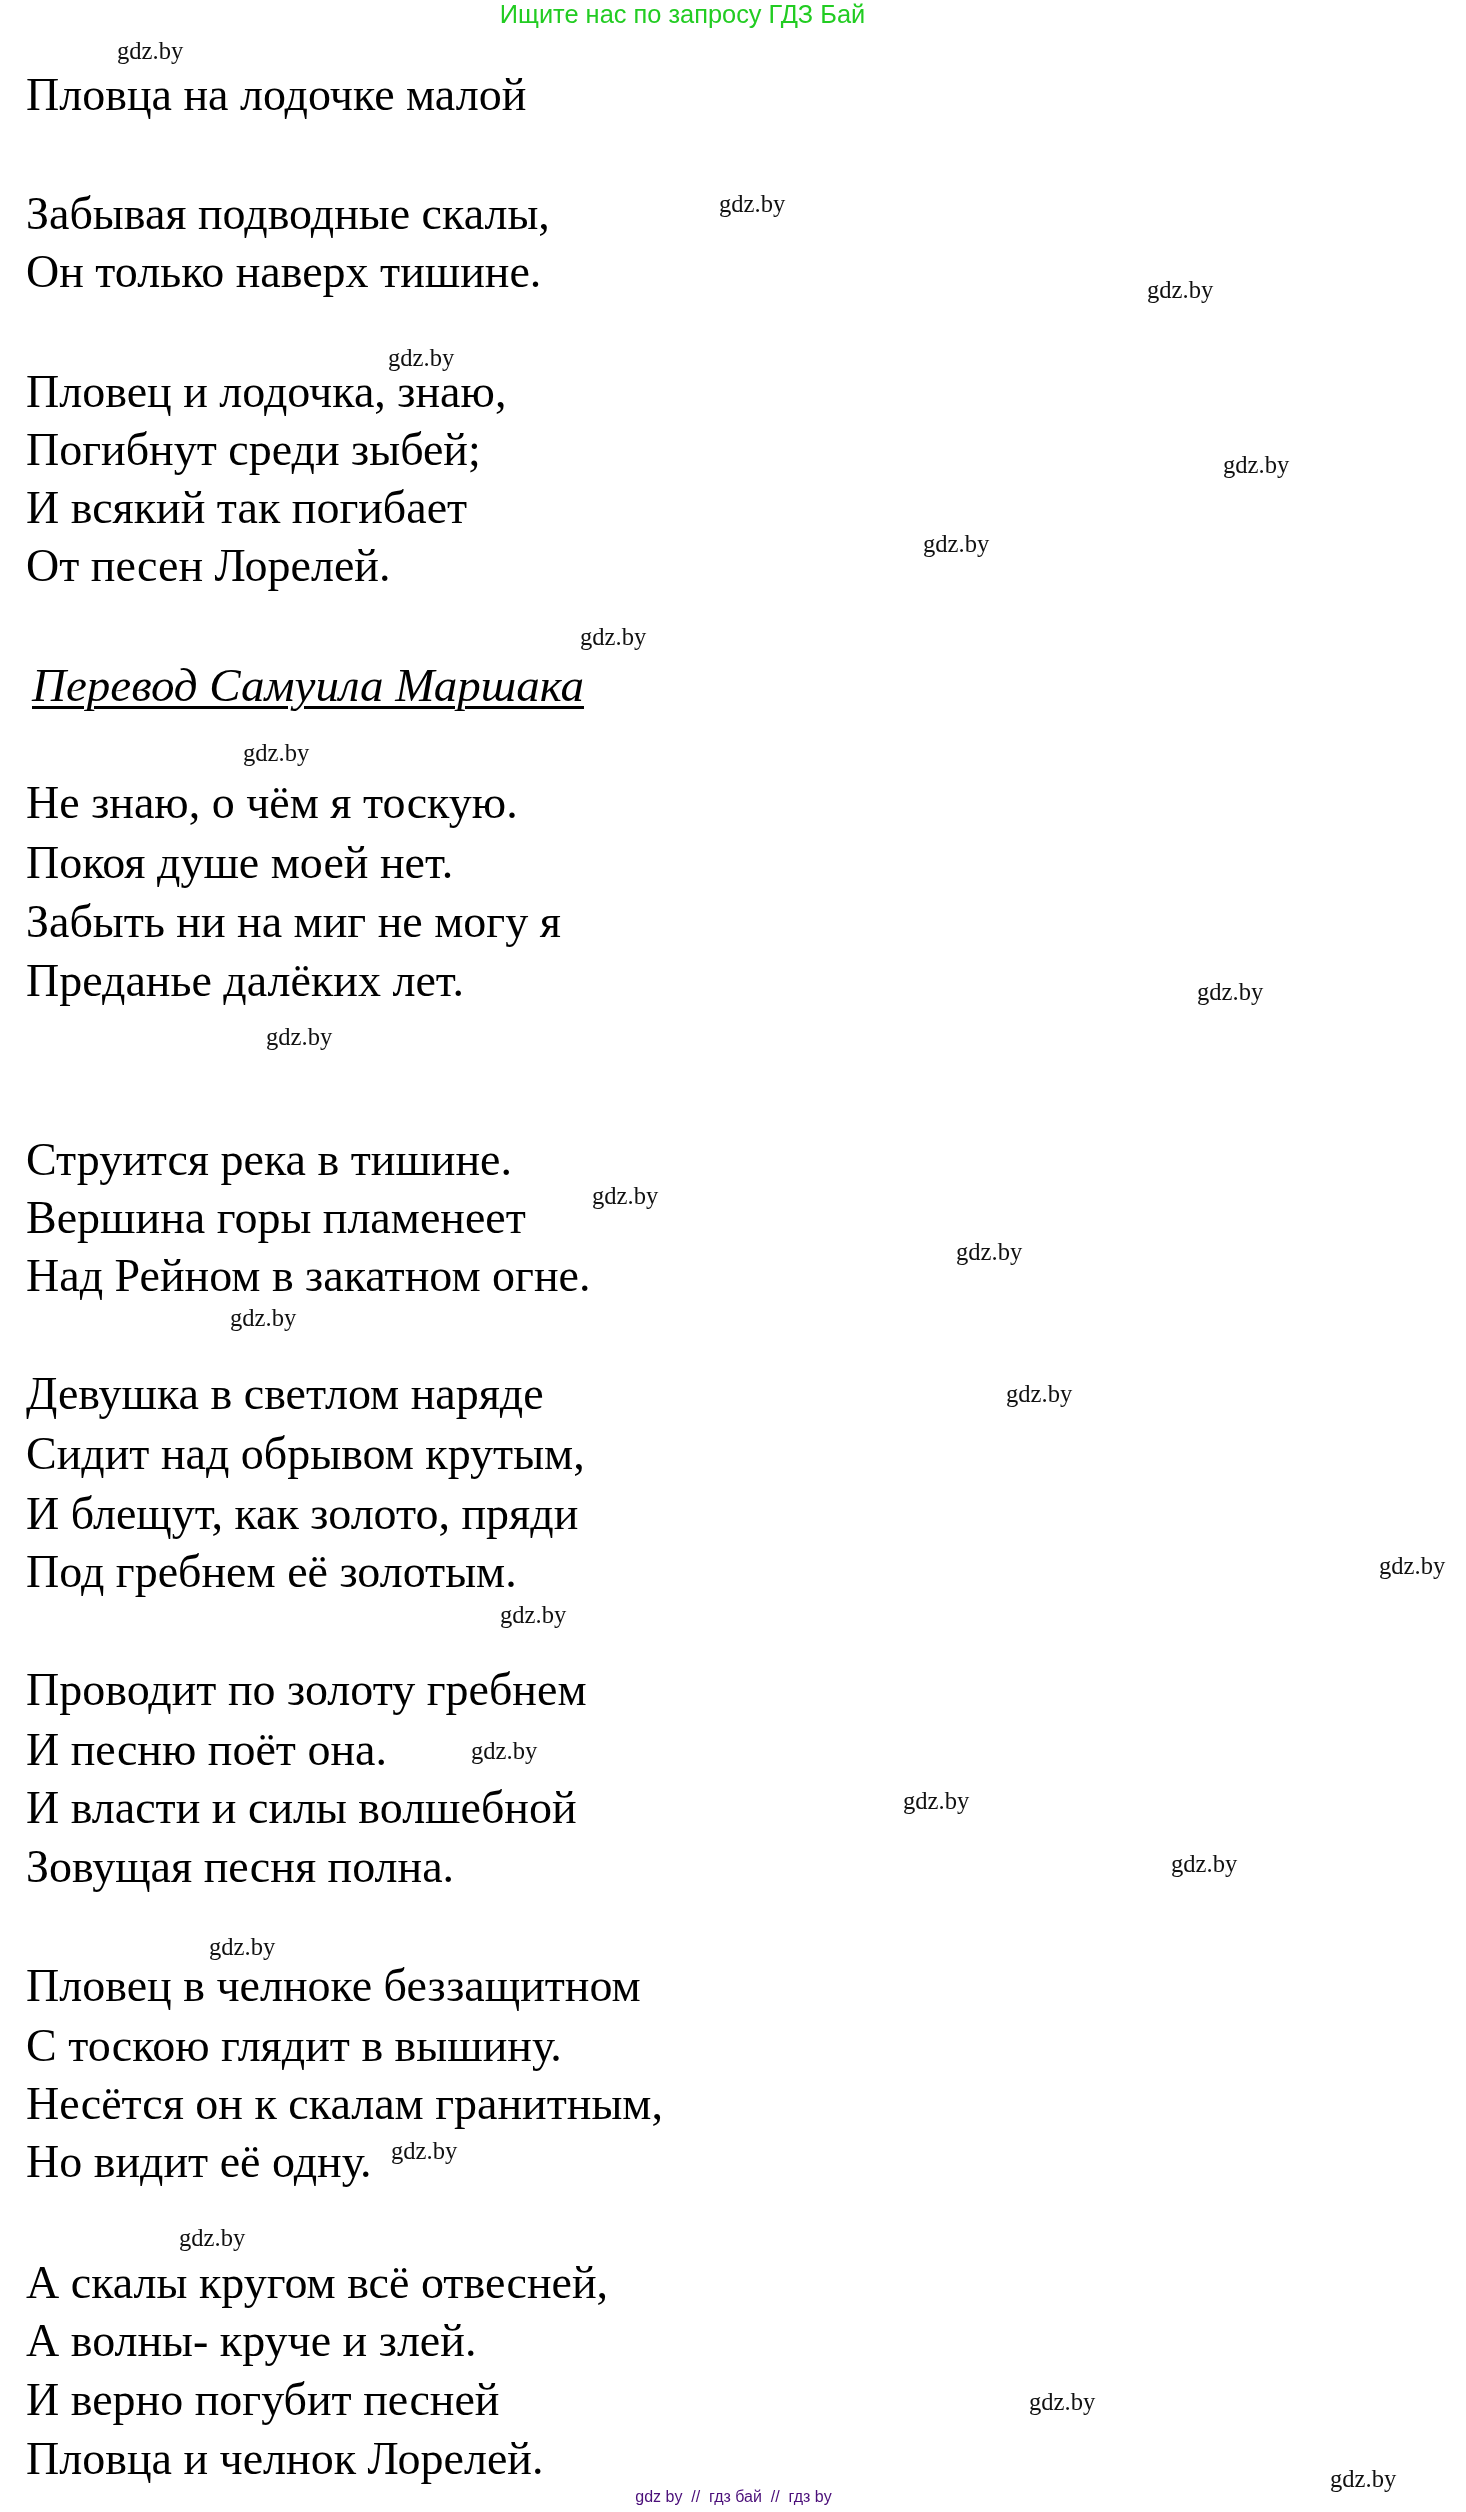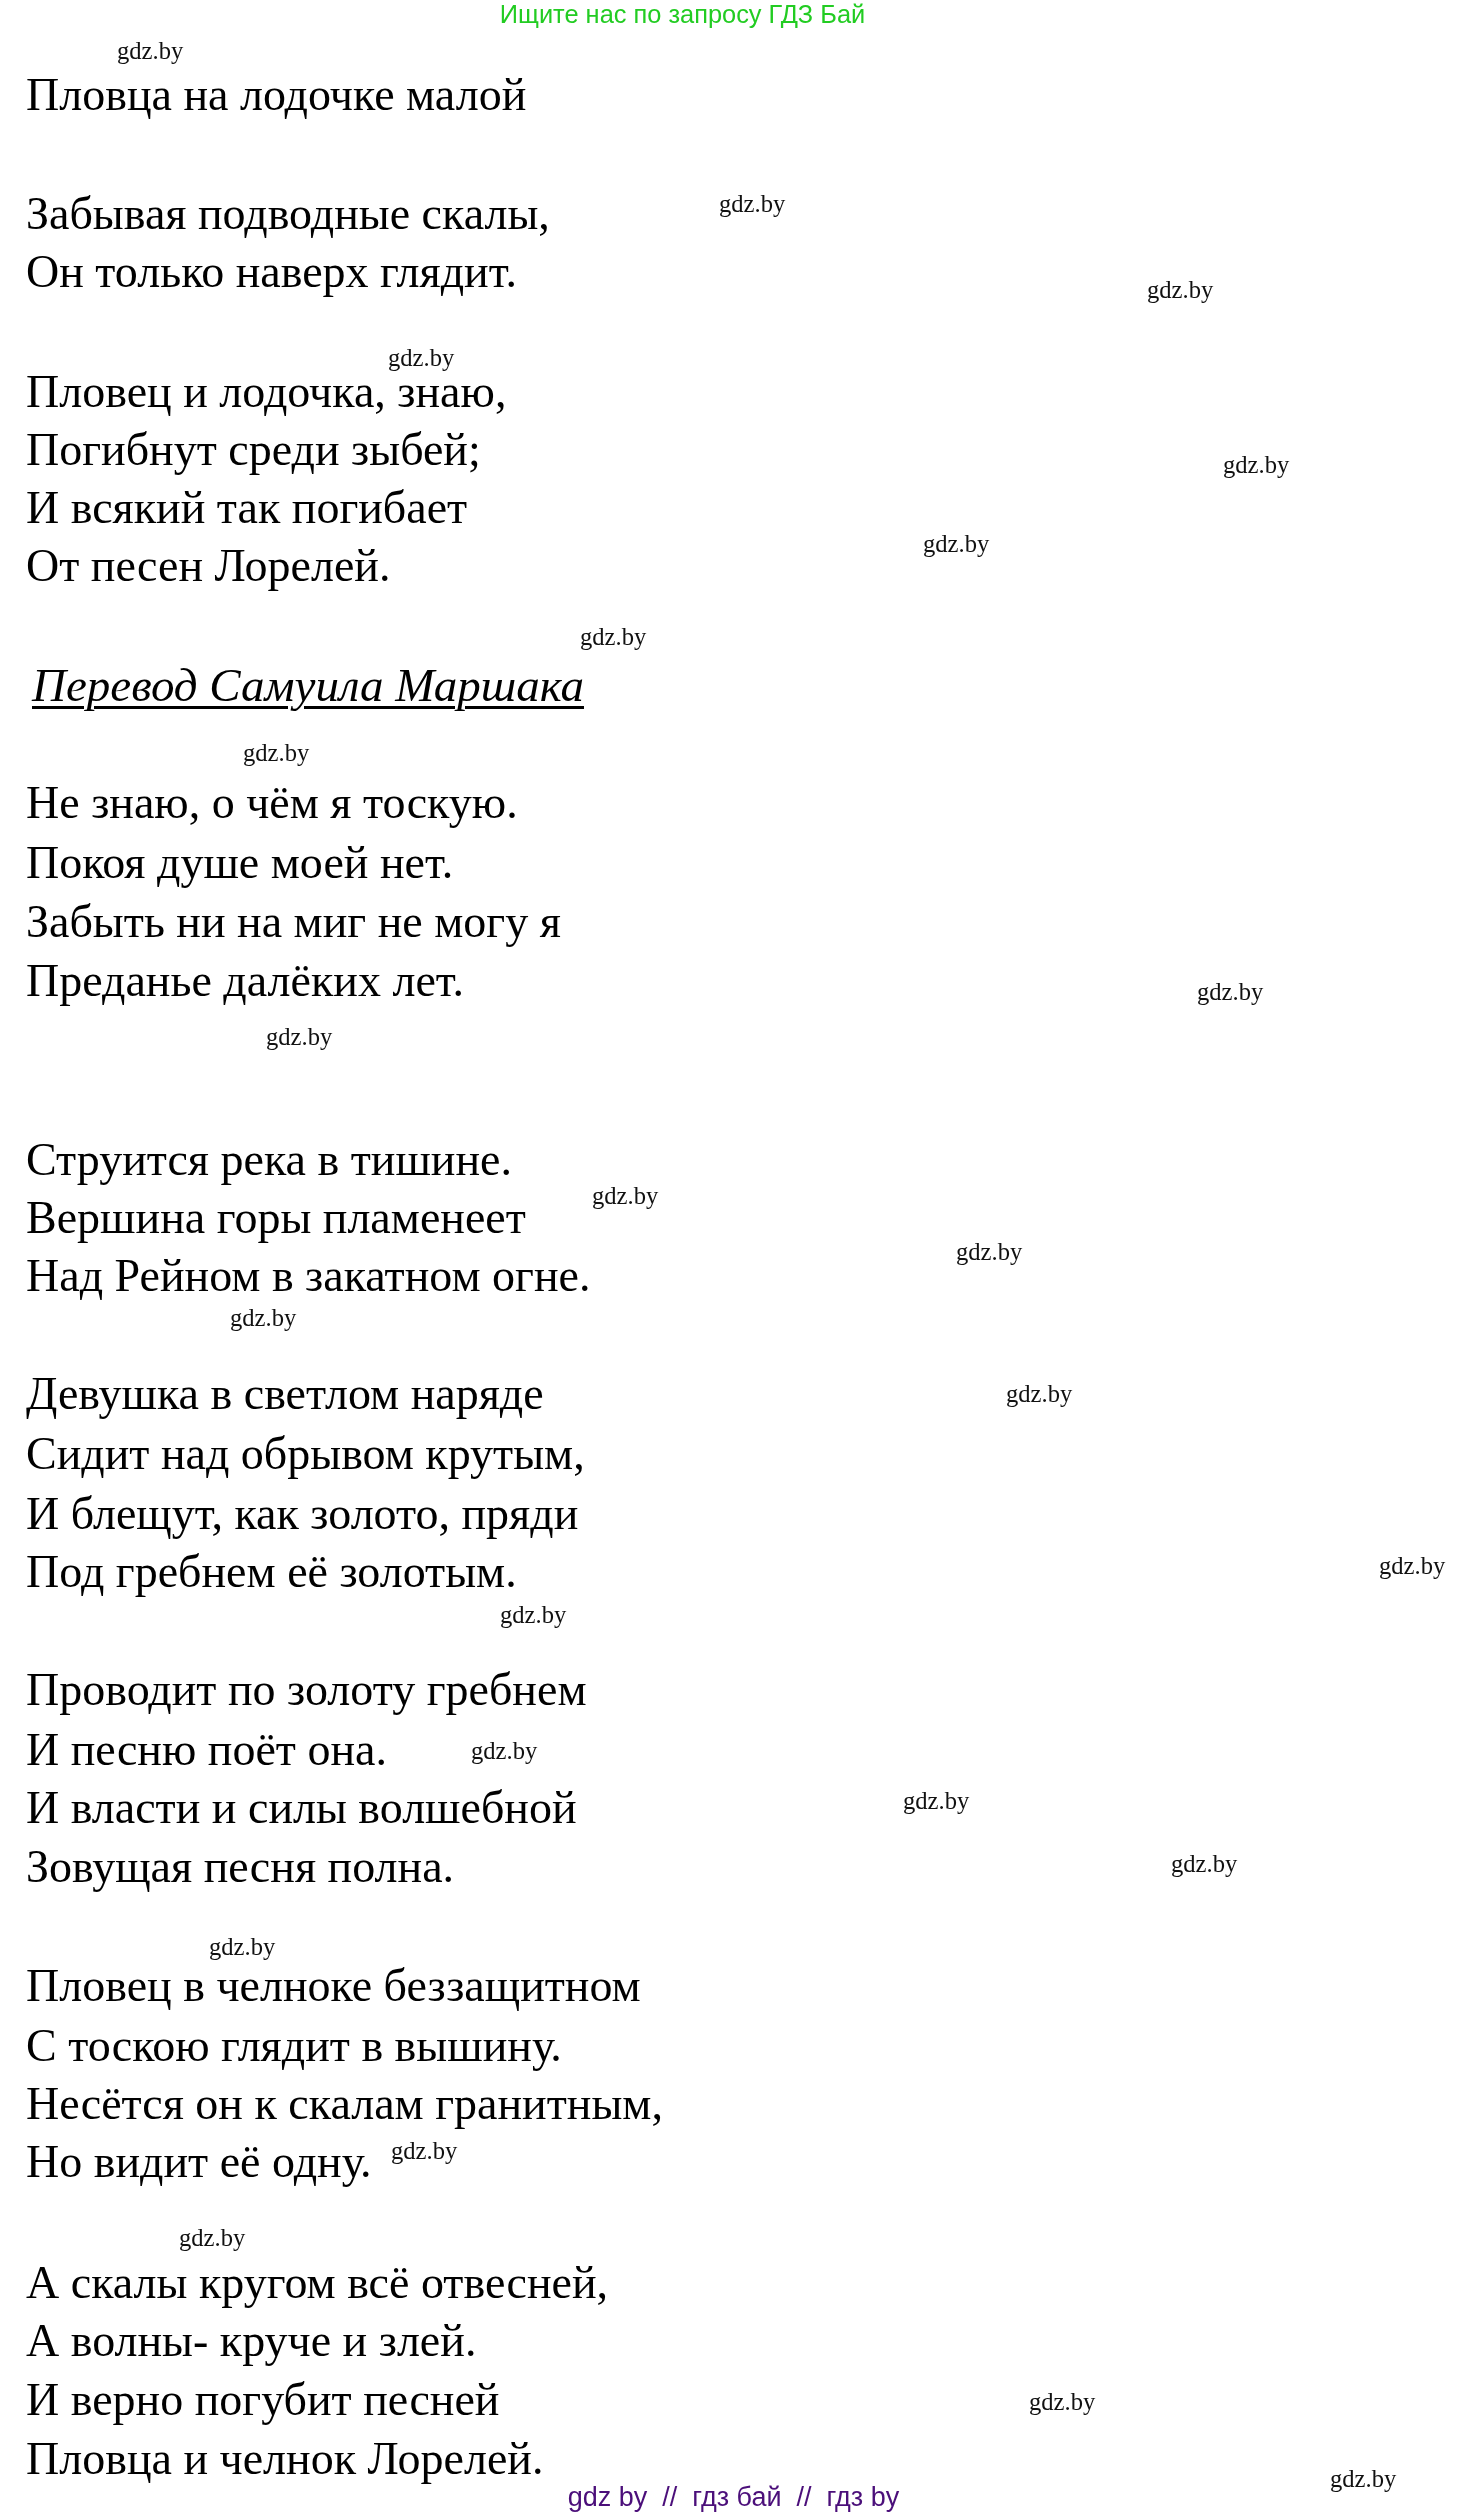--- a/index.html
+++ b/index.html
@@ -6,21 +6,21 @@
   body { width: 1467px; height: 2512px; position: relative; overflow: hidden; }
   .page { position: absolute; left: 0; top: 0; width: 1467px; height: 2512px; }
   .top-banner {
     position: absolute; left: 0; width: 1365px; top: 0; height: 31px;
     text-align: center; color: #22cc22;
     font-family: "Liberation Sans", sans-serif; font-size: 25.4px; line-height: 29.5px;
   }
   .footer {
     position: absolute; left: 0; width: 1467px; top: 2483px; height: 29.5px;
     text-align: center; color: #4b0f7a;
-    font-family: "Liberation Sans", sans-serif; font-size: 27px; line-height: 28px;
+    font-family: "Liberation Sans", sans-serif; font-size: 16px; line-height: 28px;
     white-space: pre;
   }
   .line {
     position: absolute; left: 26px;
     font-family: "Liberation Serif", serif; font-size: 46px; line-height: 49px;
     color: #000; white-space: nowrap;
   }
   .title {
     position: absolute; left: 26px;
     font-family: "Liberation Serif", serif; font-style: italic; font-size: 47px; line-height: 51px;
@@ -35,21 +35,21 @@
 </style>
 </head>
 <body>
 
 <div class="page">
 
   <div class="top-banner">Ищите нас по запросу ГДЗ Бай</div>
 
   <div class="line" style="top:70px">Пловца на лодочке малой</div>
   <div class="line" style="top:189px">Забывая подводные скалы,</div>
-  <div class="line" style="top:247px">Он только наверх глядит.</div>
+  <div class="line" style="top:247px">Он только наверх тишине.</div>
 
   <div class="line" style="top:367px">Пловец и лодочка, знаю,</div>
   <div class="line" style="top:425px">Погибнут среди зыбей;</div>
   <div class="line" style="top:483px">И всякий так погибает</div>
   <div class="line" style="top:541px">От песен Лорелей.</div>
 
   <div class="title" style="top:660px">Перевод Самуила Маршака</div>
 
   <div class="line" style="top:778px">Не знаю, о чём я тоскую.</div>
   <div class="line" style="top:838px">Покоя душе моей нет.</div>

